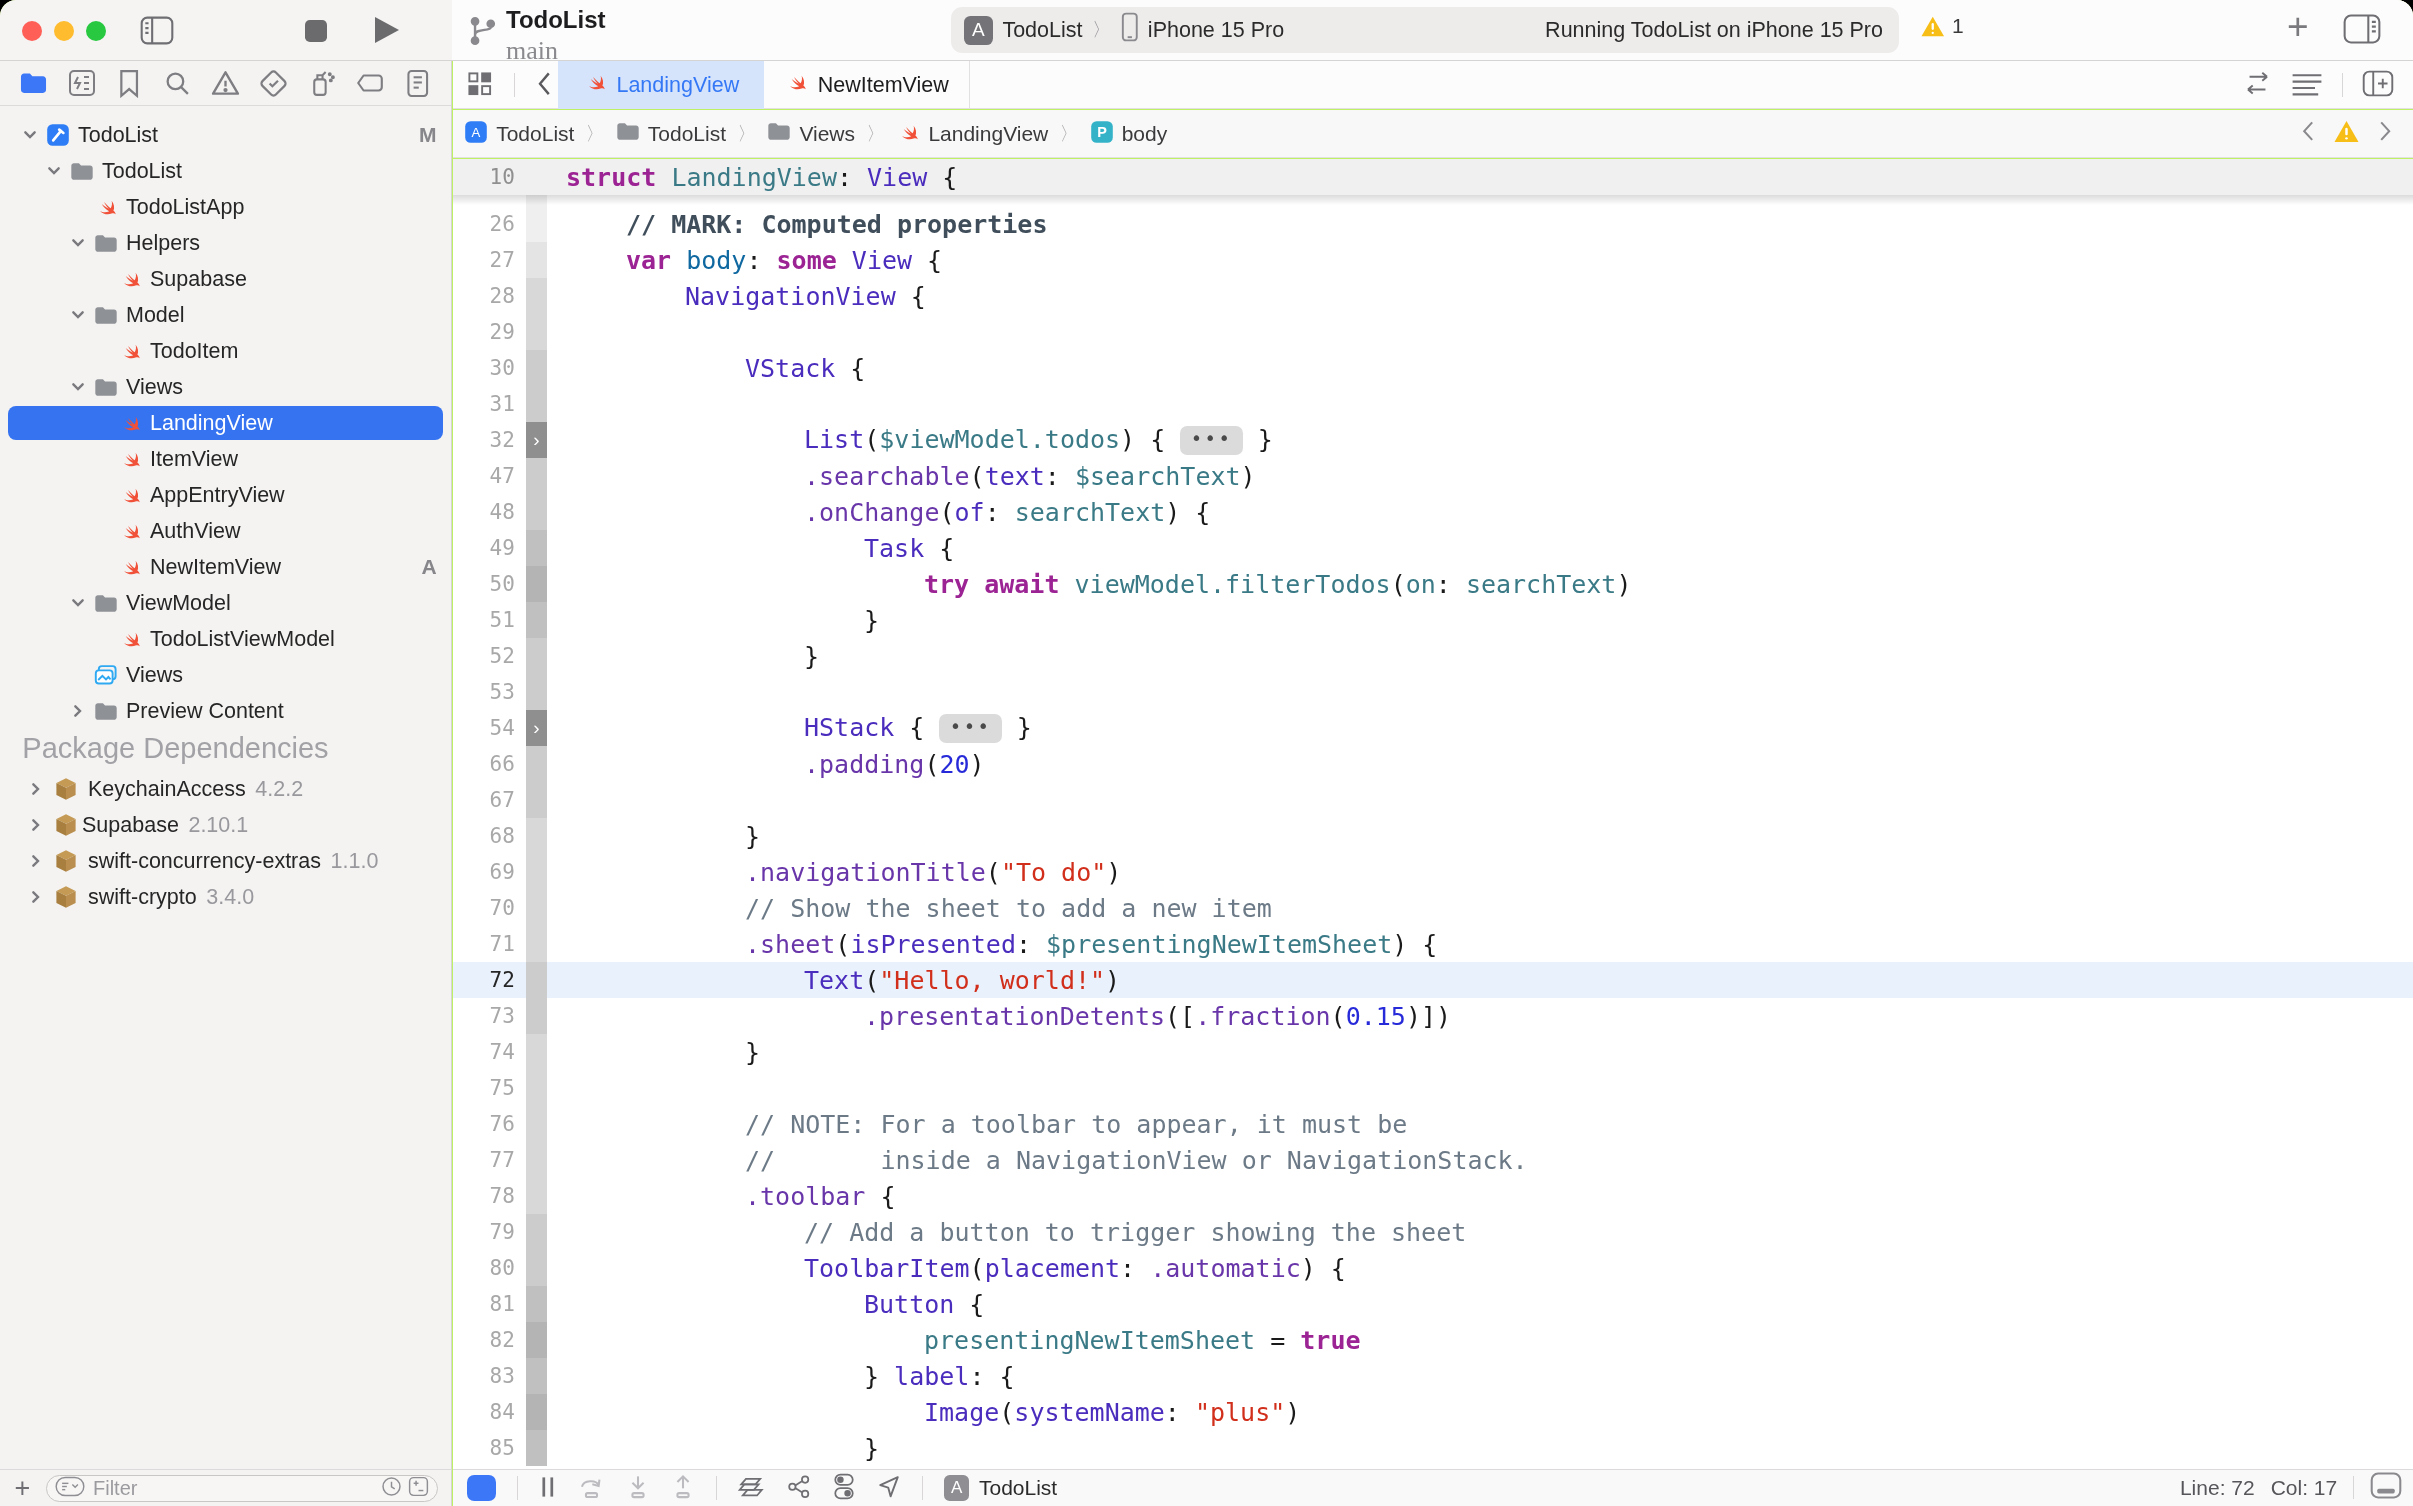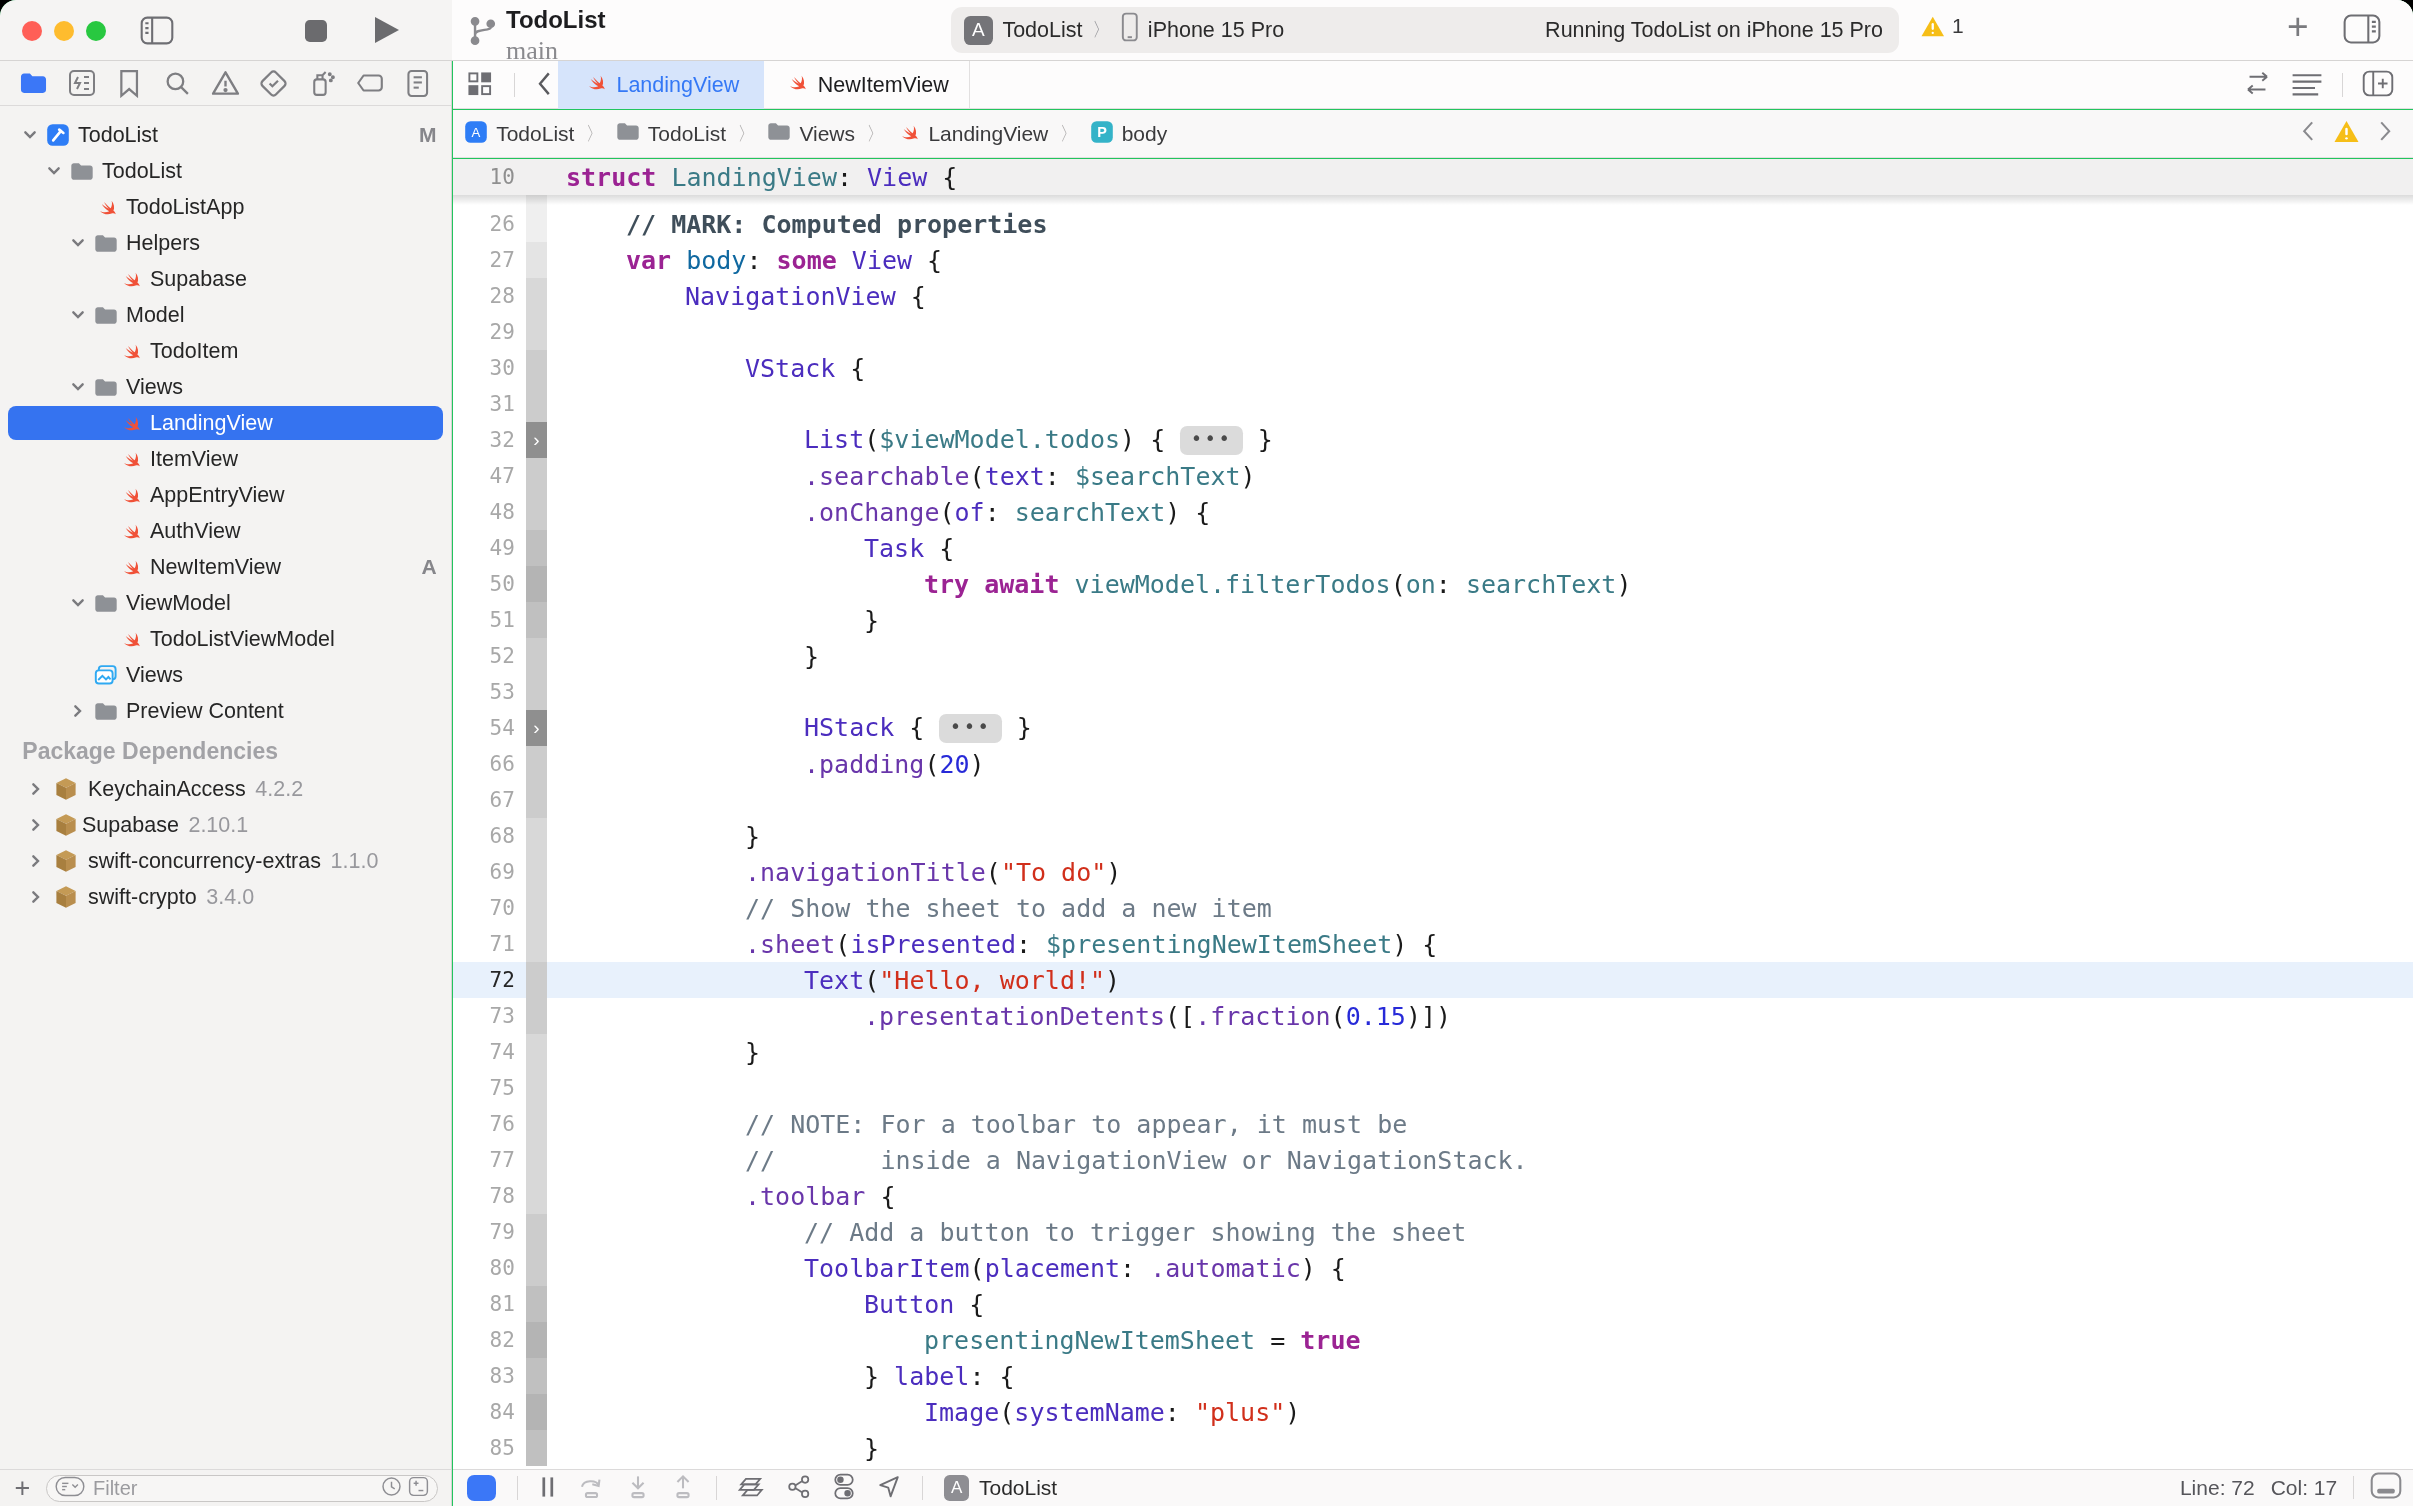--- a/index.html
+++ b/index.html
@@ -1,17 +1,17 @@
 <!DOCTYPE html>
 <html style="font-size:12.8px"><head>
 <meta charset="utf-8">
 <style>
   * { margin:0; padding:0; box-sizing:border-box; }
   html,body { width:2413px; height:1507px; background:#000; font-family:"Liberation Sans",sans-serif; }
-  #window { position:absolute; inset:0; border-radius:16px 16px 0 0; overflow:hidden; background:#22c55e; }
+  #window { position:absolute; inset:0; border-radius:16px 16px 0 0; overflow:hidden; background:#bef264; }
 
   
   #toolbar { position:absolute; left:0; top:0; width:2413px; height:61px; background:#F5F4F3; border-bottom:0.8px solid #D6D4D3; }
   #toolbar .right-zone { position:absolute; left:452px; top:0; right:0; bottom:0; background:#FDFCFC; }
   .tl { position:absolute; top:21px; width:20px; height:20px; border-radius:50%; }
   #tl-close{ left:22.3px; background:#FF5F57; } #tl-min{ left:54px; background:#FEBC2E; } #tl-max{ left:86px; background:#28C840; }
   .tbtn { position:absolute; color:#6E6E73; }
   #sidebar-toggle { left:140px; top:16px; }
   #stop-btn { left:305px; top:20px; width:21.5px; height:21.5px; border-radius:4.8px; background:#6B6B6E; }
   #play-btn { left:375px; top:17px; width:0; height:0; border-left:24px solid #6B6B6E; border-top:13.6px solid transparent; border-bottom:13.6px solid transparent; }
@@ -35,21 +35,21 @@
   .navtab.sel { color:#3B77F7; }
   #tree { position:absolute; left:0; top:56px; width:100%; }
   .trow { position:relative; height:36px; display:flex; align-items:center; font-size:21.5px; color:#262626; }
   .trow .chev { position:absolute; width:17.6px; height:17.6px; display:flex; align-items:center; justify-content:center; }
   .trow .ticon { position:absolute; width:25.5px; height:24px; display:flex; align-items:center; justify-content:center; }
   .trow .tlabel { position:absolute; white-space:nowrap; }
   .trow .badge { position:absolute; right:14.4px; font-size:21px; font-weight:600; color:#86868B; }
   .trow.selected::before { content:""; position:absolute; left:8px; right:8px; top:0.8px; bottom:0.8px; background:#3573F0; border-radius:8px; }
   .trow.selected .tlabel { color:#fff; } .trow.selected * { position:absolute; z-index:1; }
   .trow .ver { color:#98989D; margin-left:9.6px; }
-  #pkg-header { height:42px; display:flex; align-items:flex-end; padding:0 0 6.4px 22.3px; font-size:23px; font-weight:700; color:#A2A2A6; }
+  #pkg-header { height:42px; display:flex; align-items:flex-end; padding:0 0 6.4px 22.3px; font-size:29px; font-weight:400; color:#A2A2A6; }
   #sidebar-bottom { position:absolute; left:0; bottom:0; width:452px; height:37px; background:#F4F3F2; border-top:0.8px solid #DCDADA; border-right:0.8px solid #D6D4D3; }
   #add-item-btn { position:absolute; left:14.4px; top:3.2px; font-size:27px; font-weight:300; color:#6E6E73; }
   #filter-field { position:absolute; left:46px; right:12.8px; top:4.8px; height:27px; border:1.2px solid #C9C7C6; border-radius:13.6px; background:#F7F6F5; display:flex; align-items:center; padding:0 8px; color:#8E8E93; }
   #filter-field .ph { font-size:20px; color:#9B9B9F; margin-left:8px; flex:1; }
 
   
   #tabbar { position:absolute; left:453px; top:61px; right:0; height:48px; background:#FDFCFC; border-bottom:0.8px solid #E2E0E0; }
   #tabbar .lefticons { position:absolute; left:14.4px; top:0; height:48px; display:flex; align-items:center; gap:21px; color:#6E6E73; }
   #tabs { position:absolute; left:105px; top:0; height:48px; display:flex; }
   .etab { width:206px; height:48px; display:flex; align-items:center; justify-content:center; gap:9.6px; font-size:21.5px; color:#1d1d1f; border-right:0.8px solid #E2E0E0; }

